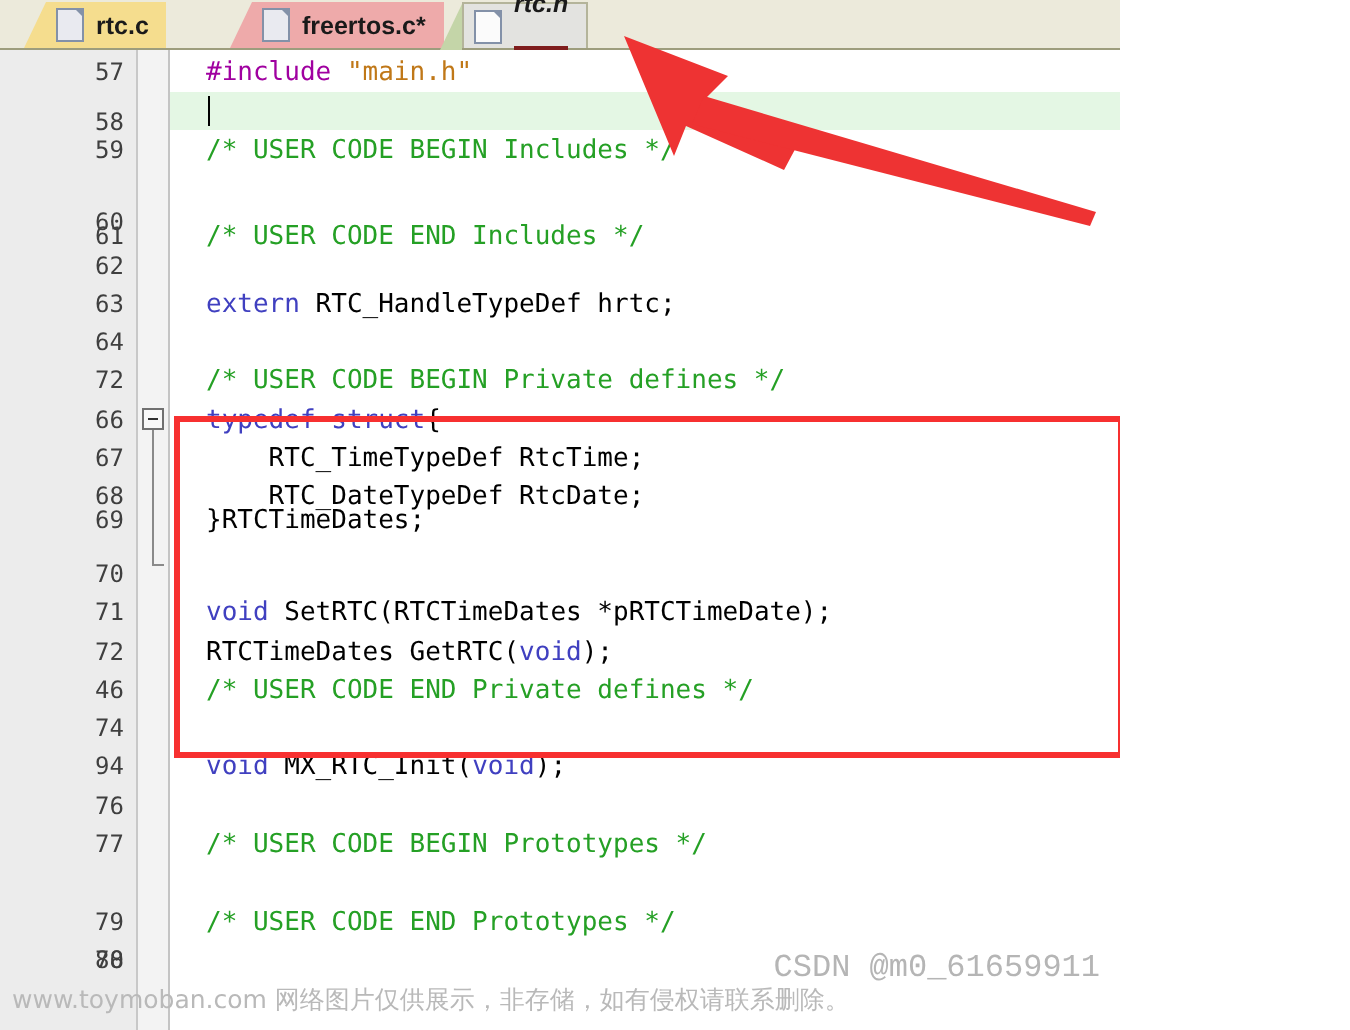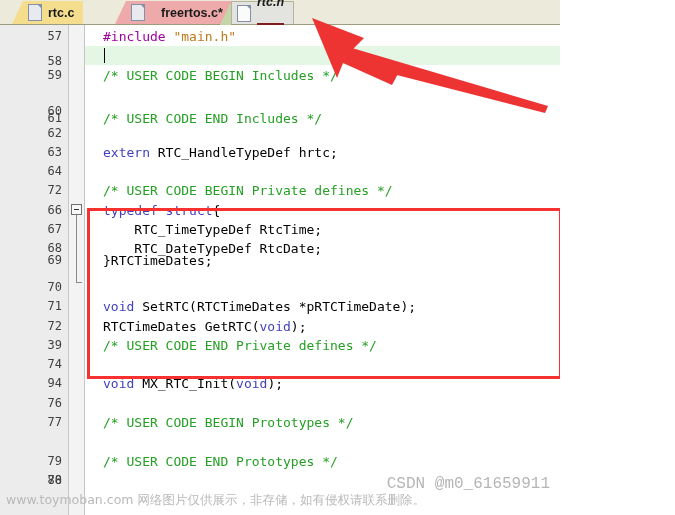--- a/index.html
+++ b/index.html
@@ -50,21 +50,21 @@
   }
   .tab .tabskew {
     position: absolute;
     left: -11px; top: 0;
     width: 0; height: 0;
     border-style: solid;
     border-width: 0 0 23px 11px;
   }
   .tab-rtcc      { left: 23px; background: #f5dd8e; }
   .tab-rtcc .tabskew  { border-color: transparent transparent #f5dd8e transparent; }
-  .tab-freertos  { left: 126px; background: #eeaaaa; gap: 10px; }
+  .tab-freertos  { left: 126px; background: #eeaaaa; }
   .tab-freertos .tabskew { border-color: transparent transparent #eeaaaa transparent; }
   .tab-rtch      { left: 231px; background: #e3e3e0; border: 1px solid #b4b49a; border-bottom: none; }
   .tab-rtch .tabskew { border-color: transparent transparent #c4d5a8 transparent; left: -12px; }
 
   .tab-icon {
     width: 12px; height: 15px;
     margin-right: 6px;
     background: #fbfbfb;
     border: 1px solid #8391a8;
     position: relative;
@@ -305,21 +305,21 @@
         </div>
         <div class="row" style="top: 272.2px;">
           <span class="ln">71</span>
           <span class="code"><span class="kw">void</span><span> SetRTC(RTCTimeDates *pRTCTimeDate);</span></span>
         </div>
         <div class="row" style="top: 291.5px;">
           <span class="ln">72</span>
           <span class="code"><span>RTCTimeDates GetRTC(</span><span class="kw">void</span><span>);</span></span>
         </div>
         <div class="row" style="top: 310.8px;">
-          <span class="ln">39</span>
+          <span class="ln">46</span>
           <span class="code"><span class="cmt">/* USER CODE END Private defines */</span></span>
         </div>
         <div class="row" style="top: 330.1px;">
           <span class="ln">74</span>
           <span class="code"></span>
         </div>
         <div class="row" style="top: 349.4px;">
           <span class="ln">94</span>
           <span class="code"><span class="kw">void</span><span> MX_RTC_Init(</span><span class="kw">void</span><span>);</span></span>
         </div>

